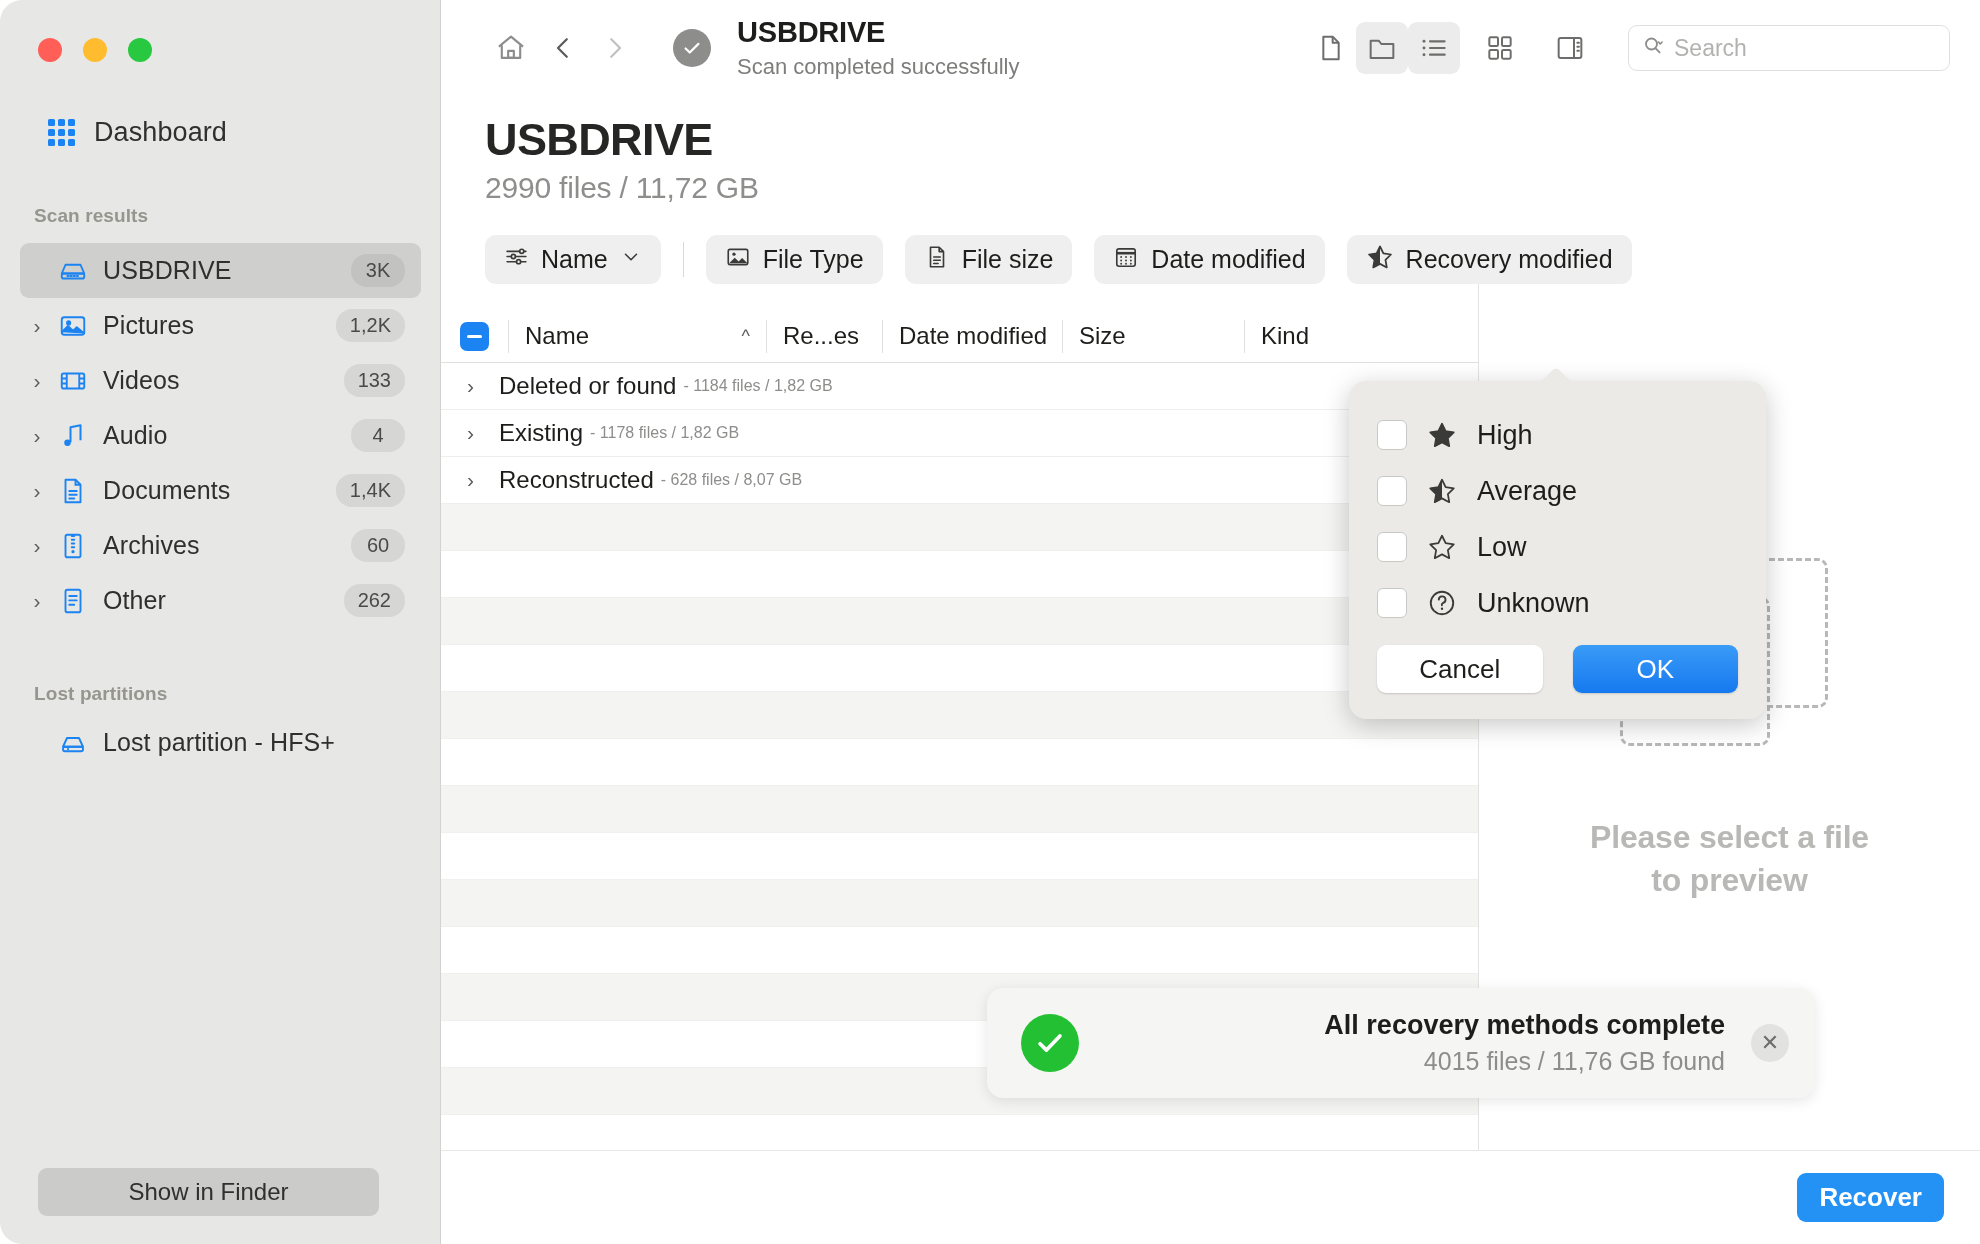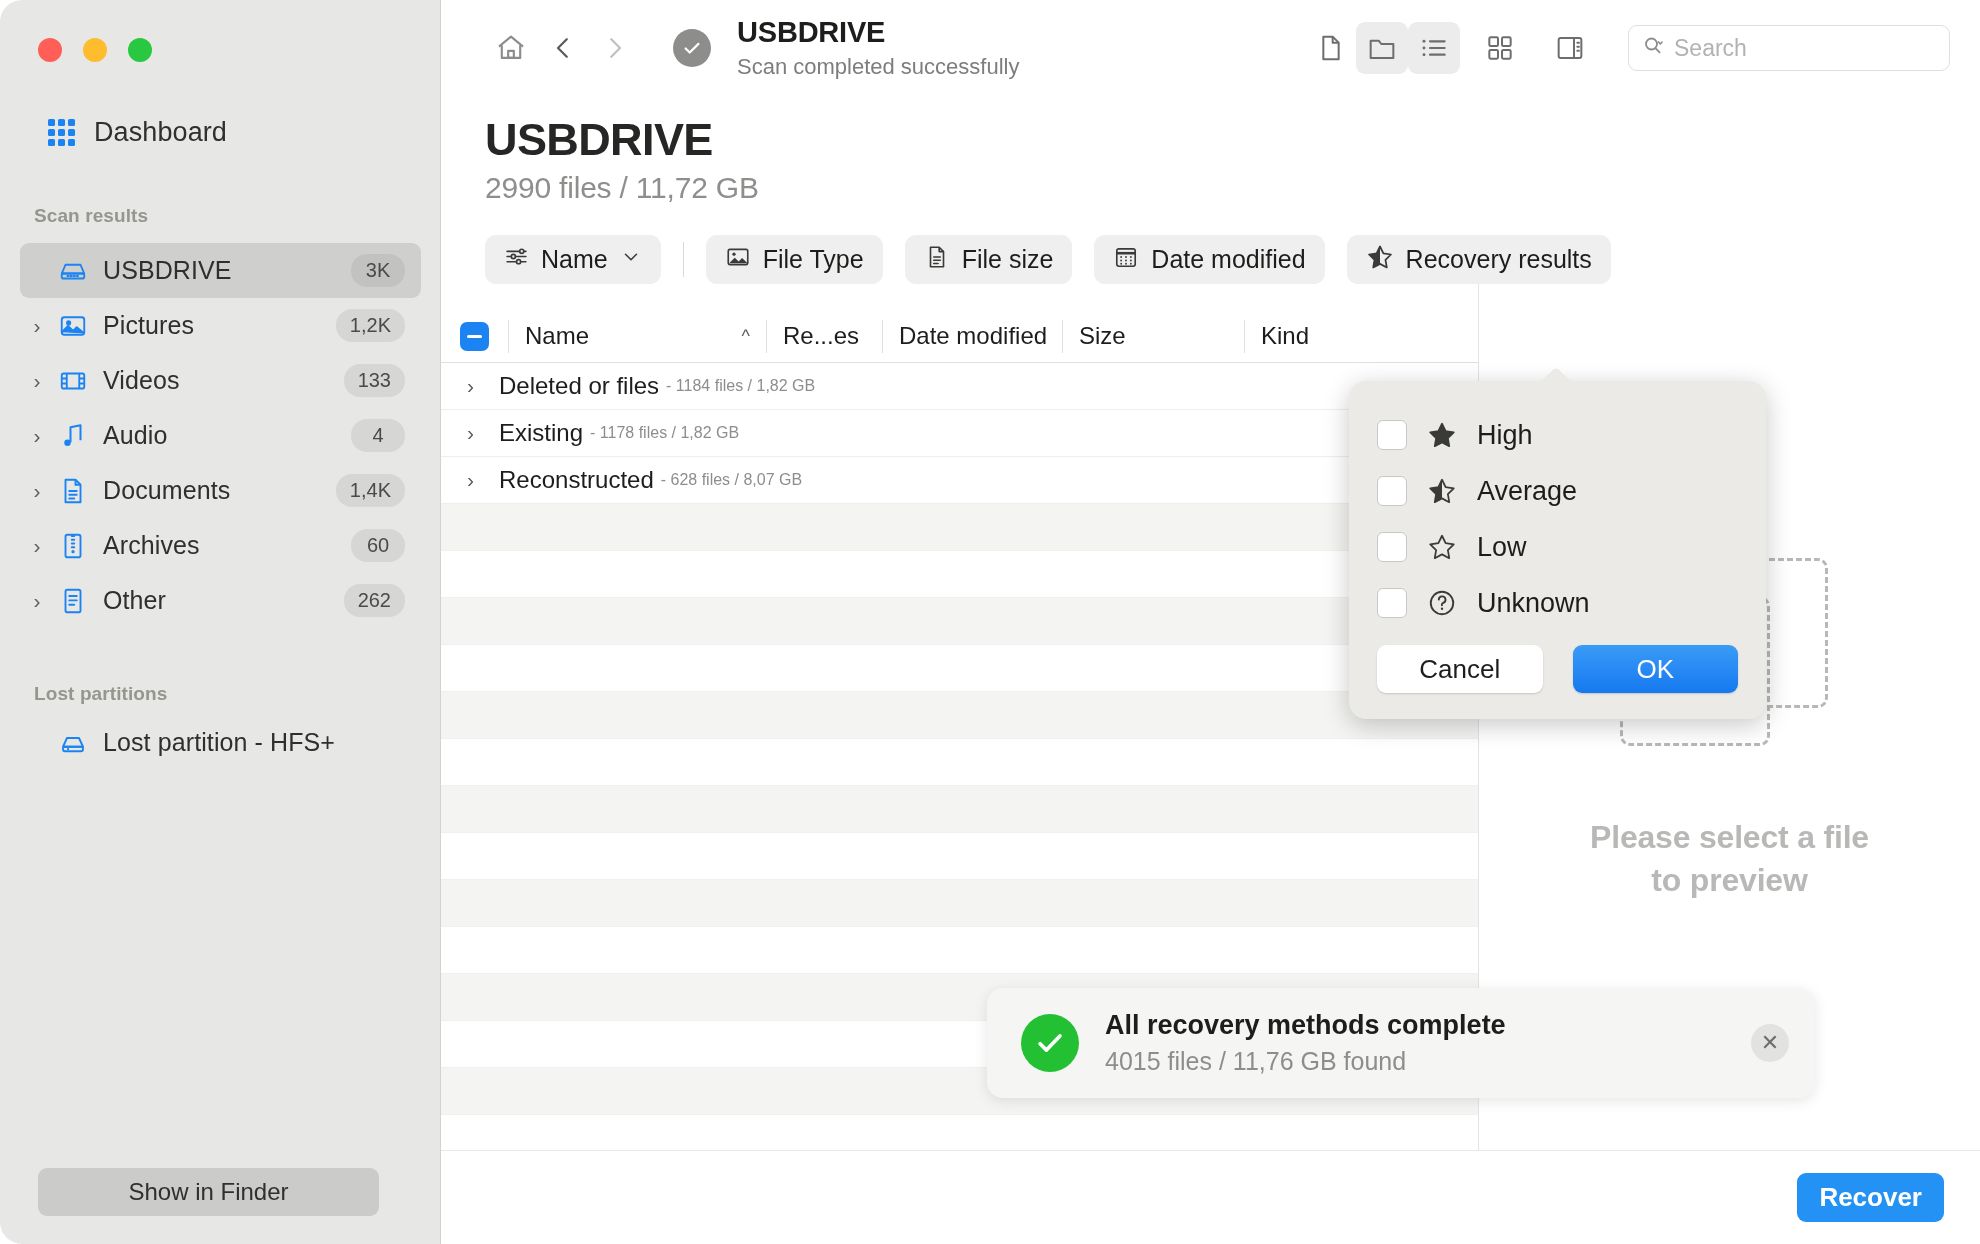--- a/index.html
+++ b/index.html
@@ -223,21 +223,21 @@
     position: absolute; left: 546px; bottom: 146px;
     width: 828px; height: 110px;
     background: #f5f5f3; border-radius: 16px;
     box-shadow: 0 3px 14px rgba(0,0,0,0.10);
     display: flex; align-items: center; padding: 0 26px 0 34px; gap: 26px;
   }
   .toast-check {
     width: 58px; height: 58px; border-radius: 50%; background: #22c032;
     display: flex; align-items: center; justify-content: center; flex: 0 0 58px;
   }
-  .toast-text { flex: 1 1 auto; }
+  .toast-text { flex: 1 1 auto; text-align: right; }
   .toast-title { font-size: 27px; font-weight: bold; color: #1d1d1b; }
   .toast-sub { font-size: 25px; color: #8d8d8b; margin-top: 6px; }
   .toast-close {
     width: 38px; height: 38px; border-radius: 50%; background: #e2e2e0;
     display: flex; align-items: center; justify-content: center;
     cursor: pointer; color: #6d6d6b; font-size: 22px; flex: 0 0 38px;
   }
 
   
   .statusbar {
@@ -579,21 +579,21 @@
         <span>Date modified</span>
       </button>
 
       <button class="chip">
         <span>
           <svg width="28" height="28" viewBox="0 0 24 24" stroke="#3a3a38" stroke-width="1.5" stroke-linejoin="round">
             <path d="M12 3l2.9 5.9 6.5.95-4.7 4.6 1.1 6.5L12 17.9 6.2 20.95l1.1-6.5-4.7-4.6 6.5-.95z" fill="none"></path>
             <path d="M12 3v14.9L6.2 20.95l1.1-6.5-4.7-4.6 6.5-.95z" fill="#3a3a38" stroke="none"></path>
           </svg>
         </span>
-        <span>Recovery results</span>
+        <span>Recovery modified</span>
       </button>
     </div>
 
     <div class="table-wrap">
 
       <div class="table-area">
         <div class="thead">
           <div class="th-check">
             <span class="check-box-blue"></span>
           </div>
@@ -603,21 +603,21 @@
           </div>
           <div class="th rec">Re...es</div>
           <div class="th date">Date modified</div>
           <div class="th size">Size</div>
           <div class="th kind">Kind</div>
         </div>
 
         <div class="rows">
           <div class="grow">
             <span class="row-chevron">›</span>
-            <span class="grow-title">Deleted or files</span>
+            <span class="grow-title">Deleted or found</span>
             <span class="grow-meta">- 1184 files / 1,82 GB</span>
           </div>
           <div class="grow">
             <span class="row-chevron">›</span>
             <span class="grow-title">Existing</span>
             <span class="grow-meta">- 1178 files / 1,82 GB</span>
           </div>
           <div class="grow">
             <span class="row-chevron">›</span>
             <span class="grow-title">Reconstructed</span>

